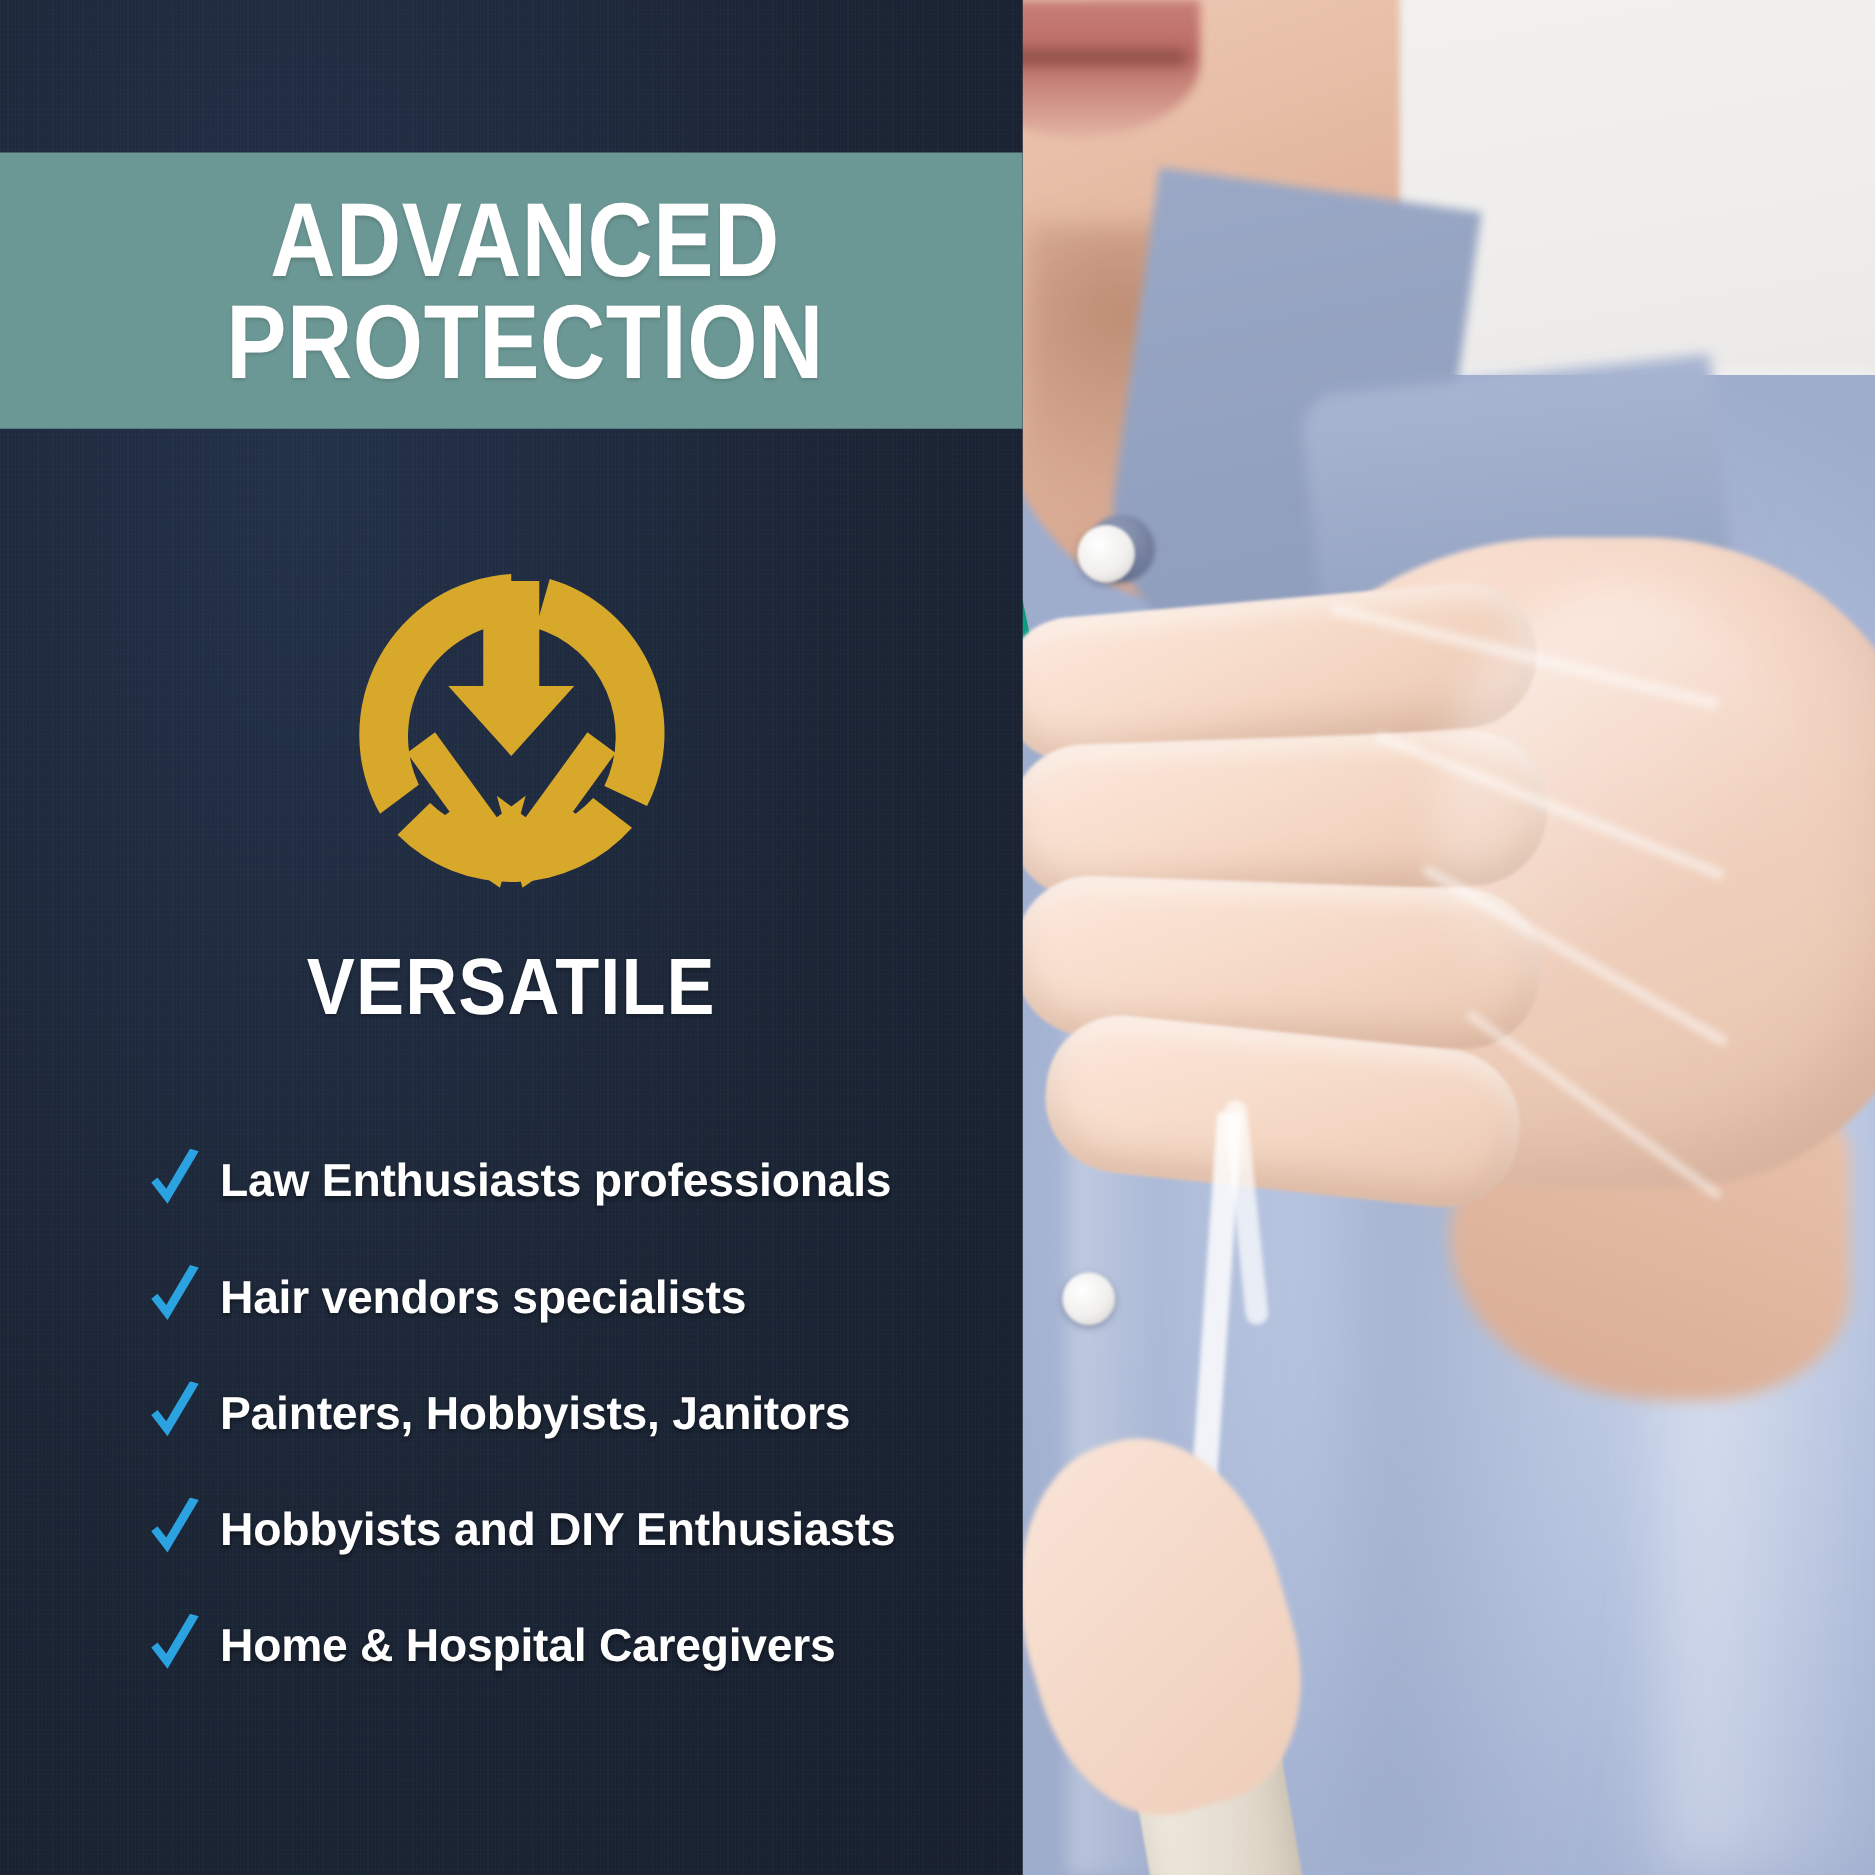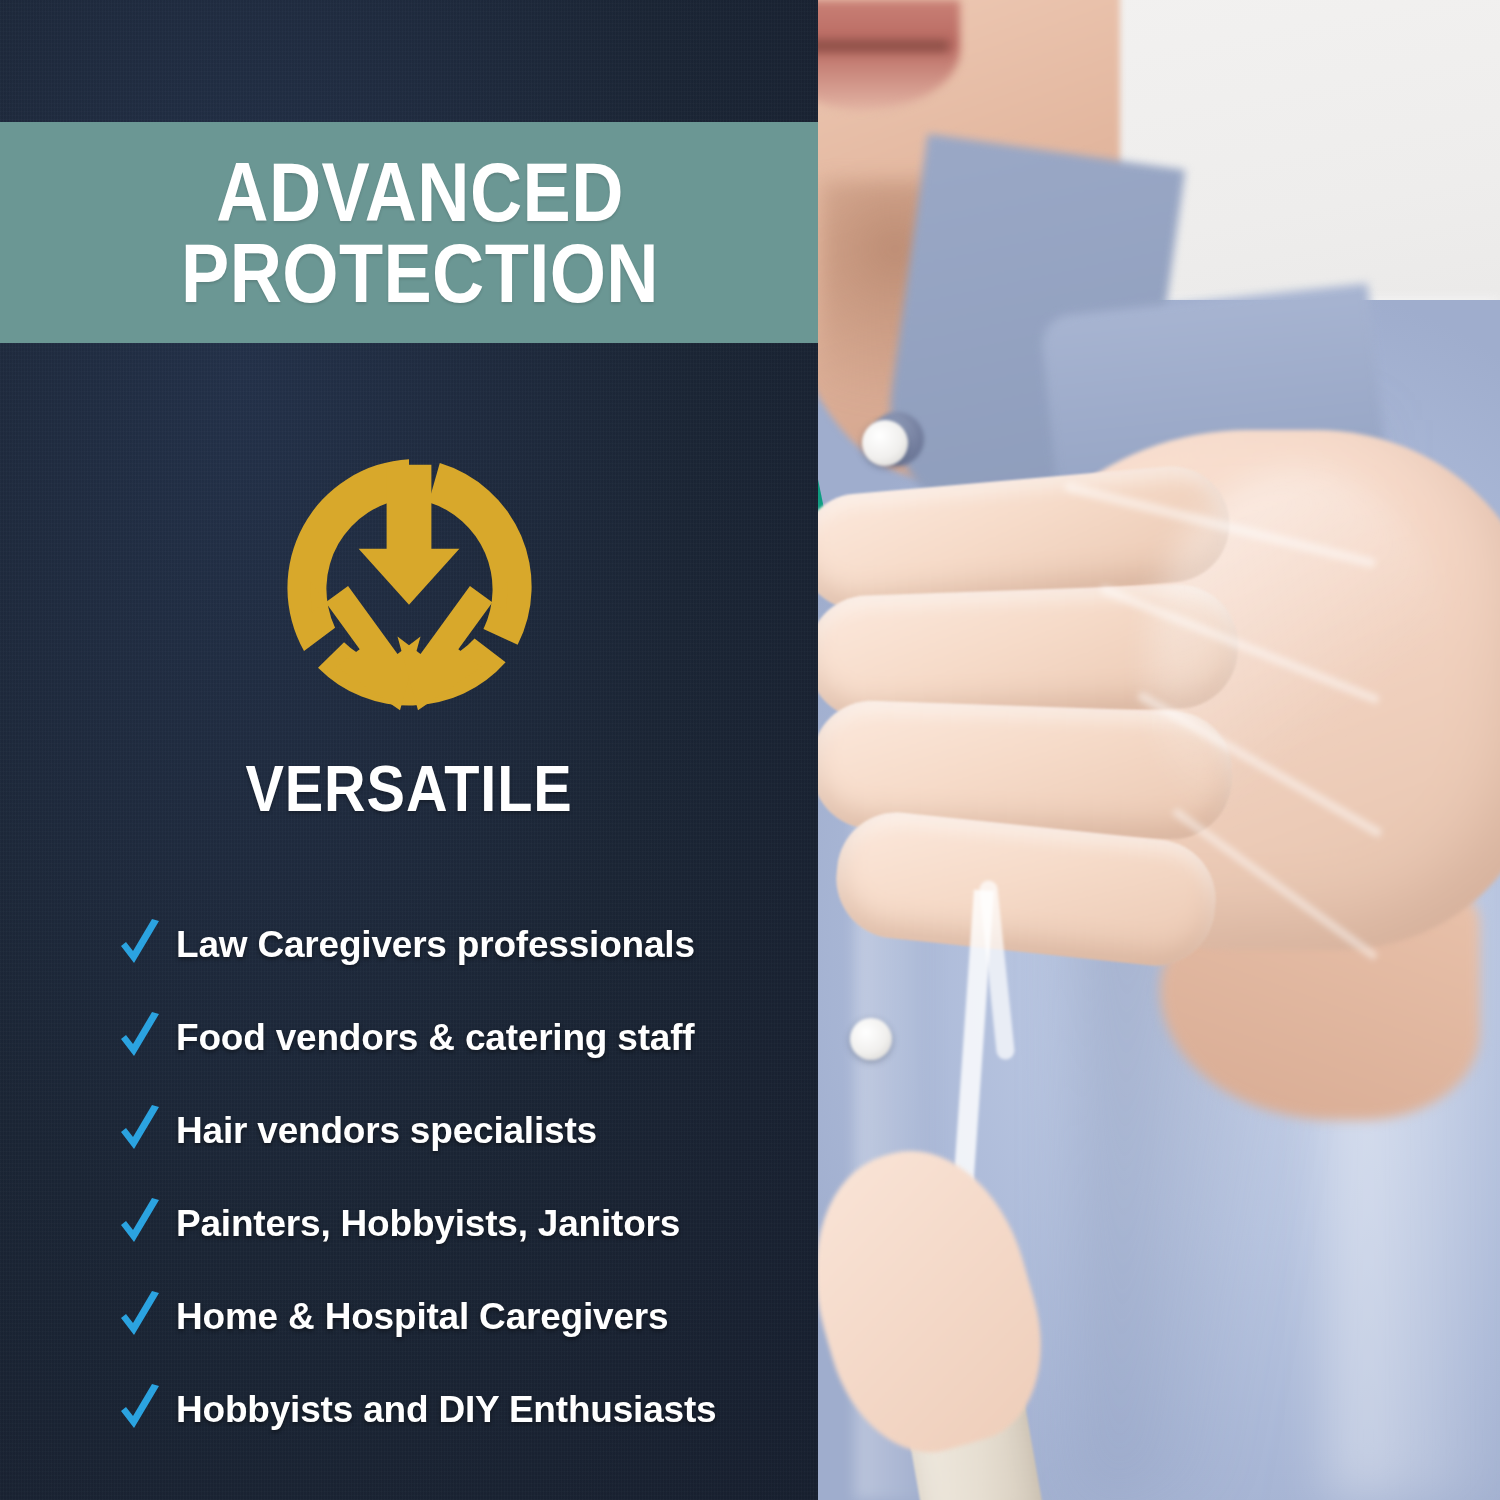--- a/index.html
+++ b/index.html
@@ -349,53 +349,47 @@
     </div>
 
     <div class="versatile">VERSATILE</div>
 
     <div class="list">
 
       <div class="list-item">
         <svg class="check" viewBox="0 0 44 52">
           <path d="M3 27 L16 44 L41 2 L34 0 L15 32 L8 23 Z" fill="#2BA3E0"></path>
         </svg>
-        <span class="item-label">Law Caregivers professionals</span>
-      </div>
-
-      <div class="list-item">
-        <svg class="check" viewBox="0 0 44 52">
-          <path d="M3 27 L16 44 L41 2 L34 0 L15 32 L8 23 Z" fill="#2BA3E0"></path>
-        </svg>
-        <span class="item-label">Food vendors &amp; catering staff</span>
-      </div>
+        <span class="item-label">Law Enthusiasts professionals</span>
+      </div>
+
 
       <div class="list-item">
         <svg class="check" viewBox="0 0 44 52">
           <path d="M3 27 L16 44 L41 2 L34 0 L15 32 L8 23 Z" fill="#2BA3E0"></path>
         </svg>
         <span class="item-label">Hair vendors specialists</span>
       </div>
 
       <div class="list-item">
         <svg class="check" viewBox="0 0 44 52">
           <path d="M3 27 L16 44 L41 2 L34 0 L15 32 L8 23 Z" fill="#2BA3E0"></path>
         </svg>
         <span class="item-label">Painters, Hobbyists, Janitors</span>
       </div>
 
       <div class="list-item">
         <svg class="check" viewBox="0 0 44 52">
           <path d="M3 27 L16 44 L41 2 L34 0 L15 32 L8 23 Z" fill="#2BA3E0"></path>
         </svg>
+        <span class="item-label">Hobbyists and DIY Enthusiasts</span>
+      </div>
+
+      <div class="list-item">
+        <svg class="check" viewBox="0 0 44 52">
+          <path d="M3 27 L16 44 L41 2 L34 0 L15 32 L8 23 Z" fill="#2BA3E0"></path>
+        </svg>
         <span class="item-label">Home &amp; Hospital Caregivers</span>
-      </div>
-
-      <div class="list-item">
-        <svg class="check" viewBox="0 0 44 52">
-          <path d="M3 27 L16 44 L41 2 L34 0 L15 32 L8 23 Z" fill="#2BA3E0"></path>
-        </svg>
-        <span class="item-label">Hobbyists and DIY Enthusiasts</span>
       </div>
 
     </div>
   </div>
 </div>
 
 </body></html>

